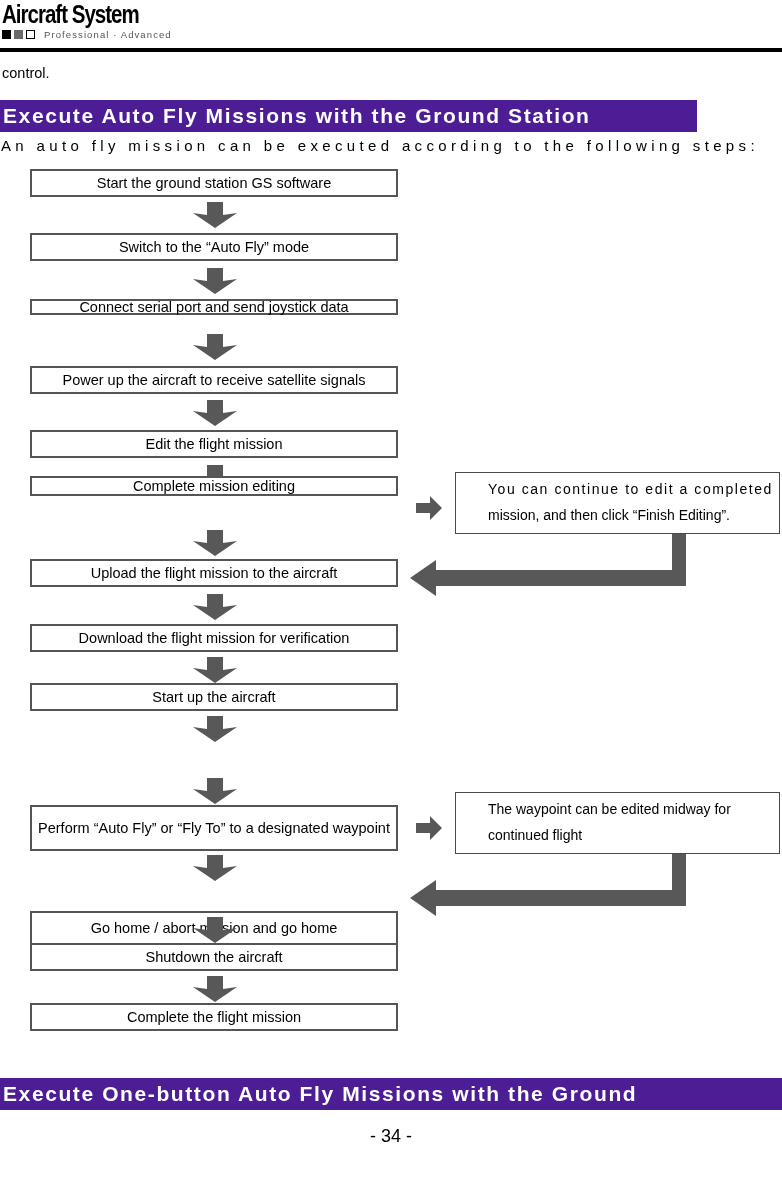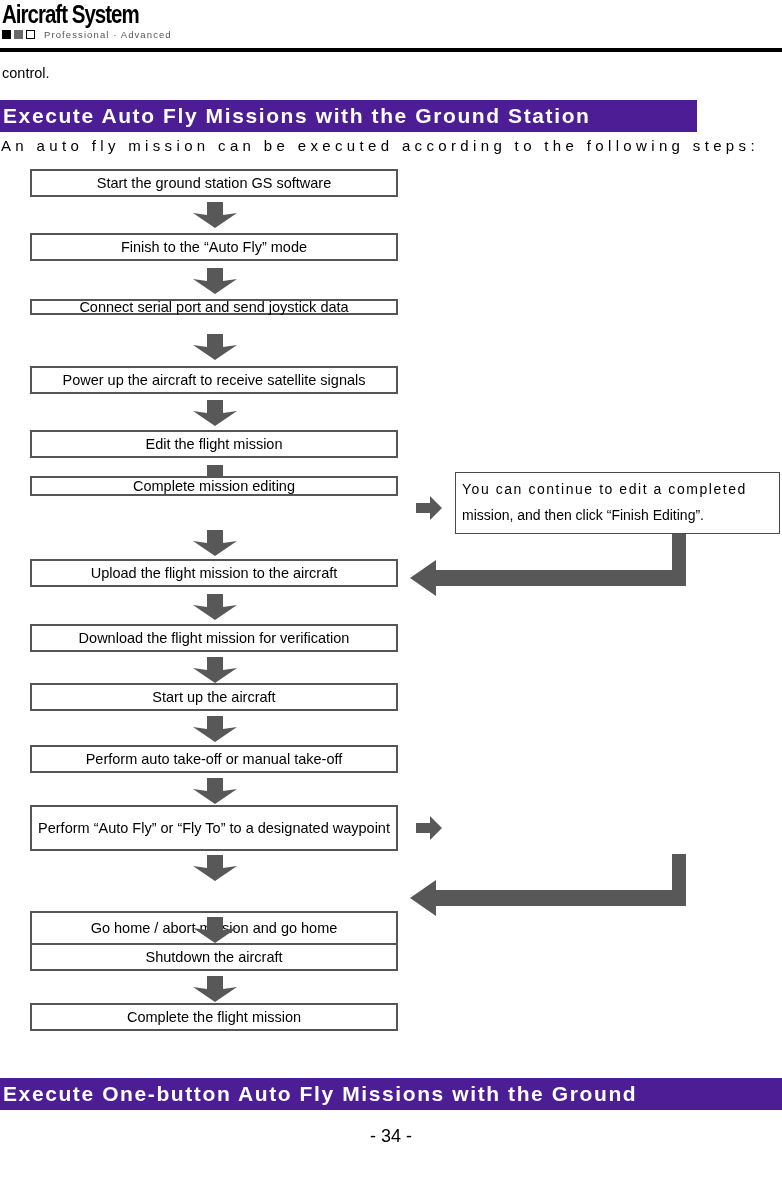--- a/index.html
+++ b/index.html
@@ -142,21 +142,21 @@
     left: 455px;
     width: 325px;
     border: 1.5px solid #4a4a4a;
     background: #ffffff;
     box-sizing: border-box;
     font-size: 14px;
     line-height: 26px;
     color: #000;
     padding: 3px 6px 2px 6px;
   }
-  .note-line { white-space: nowrap; display: block; }
+  .note-line { white-space: nowrap; display: block; margin-left: 26px; }
   .note-line.justified {
     letter-spacing: 1.55px;
   }
 
   .right-arrow {
     position: absolute;
     left: 416px;
     width: 26px;
     height: 24px;
   }
@@ -213,21 +213,21 @@
     </defs>
   </svg>
 
   <div class="flow-box" style="top:169px; height:28px;">Start the ground station GS software</div>
   <div class="down-arrow" style="top:202px;">
     <svg width="44" height="26" viewBox="0 0 44 26">
         <use href="#sym-down-arrow"></use>
       </svg>
   </div>
 
-  <div class="flow-box" style="top:233px; height:28px;">Finish to the “Auto Fly” mode</div>
+  <div class="flow-box" style="top:233px; height:28px;">Switch to the “Auto Fly” mode</div>
   <div class="down-arrow" style="top:268px;">
     <svg width="44" height="26" viewBox="0 0 44 26">
         <use href="#sym-down-arrow"></use>
       </svg>
   </div>
 
   <div class="flow-box" style="top:299px; height:16px;">Connect serial port and send joystick data</div>
   <div class="down-arrow" style="top:334px;">
     <svg width="44" height="26" viewBox="0 0 44 26">
         <use href="#sym-down-arrow"></use>
@@ -269,21 +269,20 @@
       </svg>
   </div>
 
   <div class="flow-box" style="top:683px; height:28px;">Start up the aircraft</div>
   <div class="down-arrow" style="top:716px;">
     <svg width="44" height="26" viewBox="0 0 44 26">
         <use href="#sym-down-arrow"></use>
       </svg>
   </div>
 
-  <div class="flow-box" style="top:745px; height:28px;">Perform auto take-off or manual take-off</div>
   <div class="down-arrow" style="top:778px;">
     <svg width="44" height="26" viewBox="0 0 44 26">
         <use href="#sym-down-arrow"></use>
       </svg>
   </div>
 
   <div class="flow-box" style="top:805px; height:46px;">Perform “Auto Fly” or “Fly To” to a designated waypoint</div>
   <div class="down-arrow" style="top:855px;">
     <svg width="44" height="26" viewBox="0 0 44 26">
         <use href="#sym-down-arrow"></use>
@@ -319,20 +318,24 @@
     <svg width="290" height="62" viewBox="0 0 290 62">
       <path d="M262,0 H276 V52 H26 V62 L0,44 L26,26 V36 H262 Z" fill="#585858"></path>
     </svg>
   </div>
 
   <div class="right-arrow" style="top:816px;">
     <svg width="26" height="24" viewBox="0 0 26 24">
         <use href="#sym-right-arrow"></use>
       </svg>
   </div>
+  <div class="note-box" style="top:792px; height:62px;">
+    <span class="note-line">The waypoint can be edited midway for</span>
+    <span class="note-line">continued flight</span>
+  </div>
   <div class="return-arrow" style="top:854px;">
     <svg width="290" height="62" viewBox="0 0 290 62">
       <path d="M262,0 H276 V52 H26 V62 L0,44 L26,26 V36 H262 Z" fill="#585858"></path>
     </svg>
   </div>
 
 </div>
 
 <div class="section-bar" id="section-one-button">Execute One-button Auto Fly Missions with the Ground</div>
 

